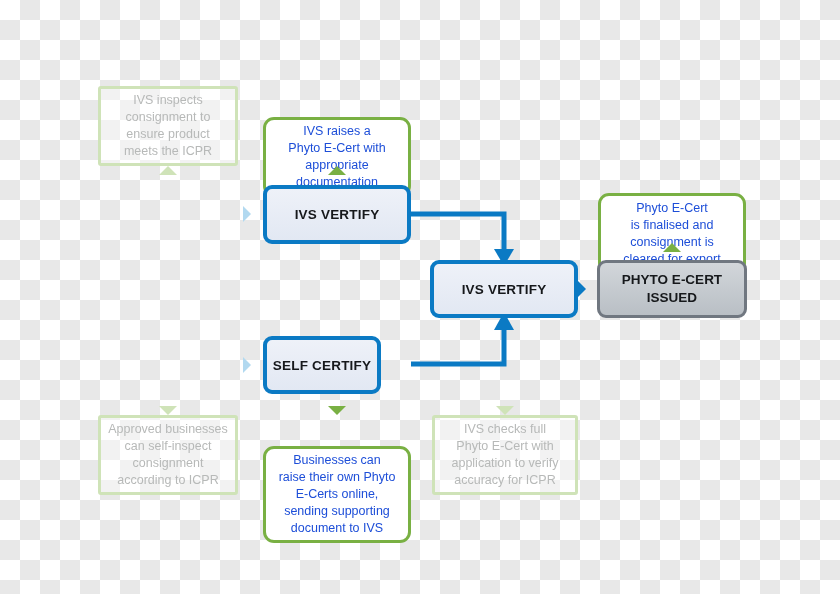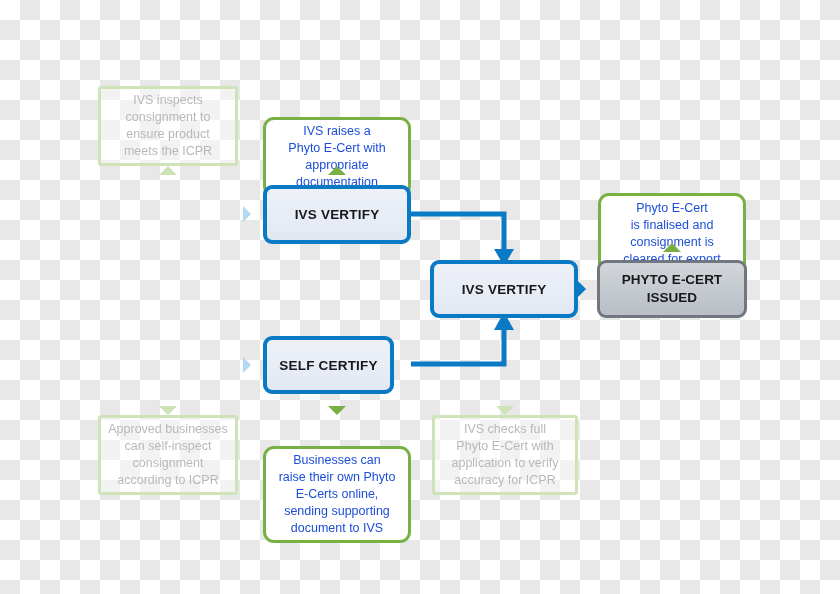--- a/index.html
+++ b/index.html
@@ -197,21 +197,21 @@
 ISSUED</span>
   </div>
 
   <div class="node stage" style="left:430px; top:260px; width:148px; height:58px;">
     <span class="node-label">IVS VERTIFY</span>
   </div>
   <div class="tri tri-right-blue" style="left:578px; top:281px;"></div>
 
   <div class="tri tri-right-blue-faded" style="left:243px; top:357px;"></div>
 
-  <div class="node stage" style="left:263px; top:336px; width:131px; height:58px;align-items:center;">
+  <div class="node stage" style="left:263px; top:336px; width:118px; height:58px;align-items:center;">
     <span class="node-label">SELF CERTIFY</span>
   </div>
 
   <div class="tri tri-down-green-faded" style="left:159px; top:406px;"></div>
   <div class="tri tri-down-green" style="left:328px; top:406px;"></div>
   <div class="tri tri-down-green-faded" style="left:496px; top:406px;"></div>
 
   <div class="node faded-green" style="left:98px; top:415px; width:140px; height:80px;">
     <span class="node-label">Approved businesses
 can self-inspect

